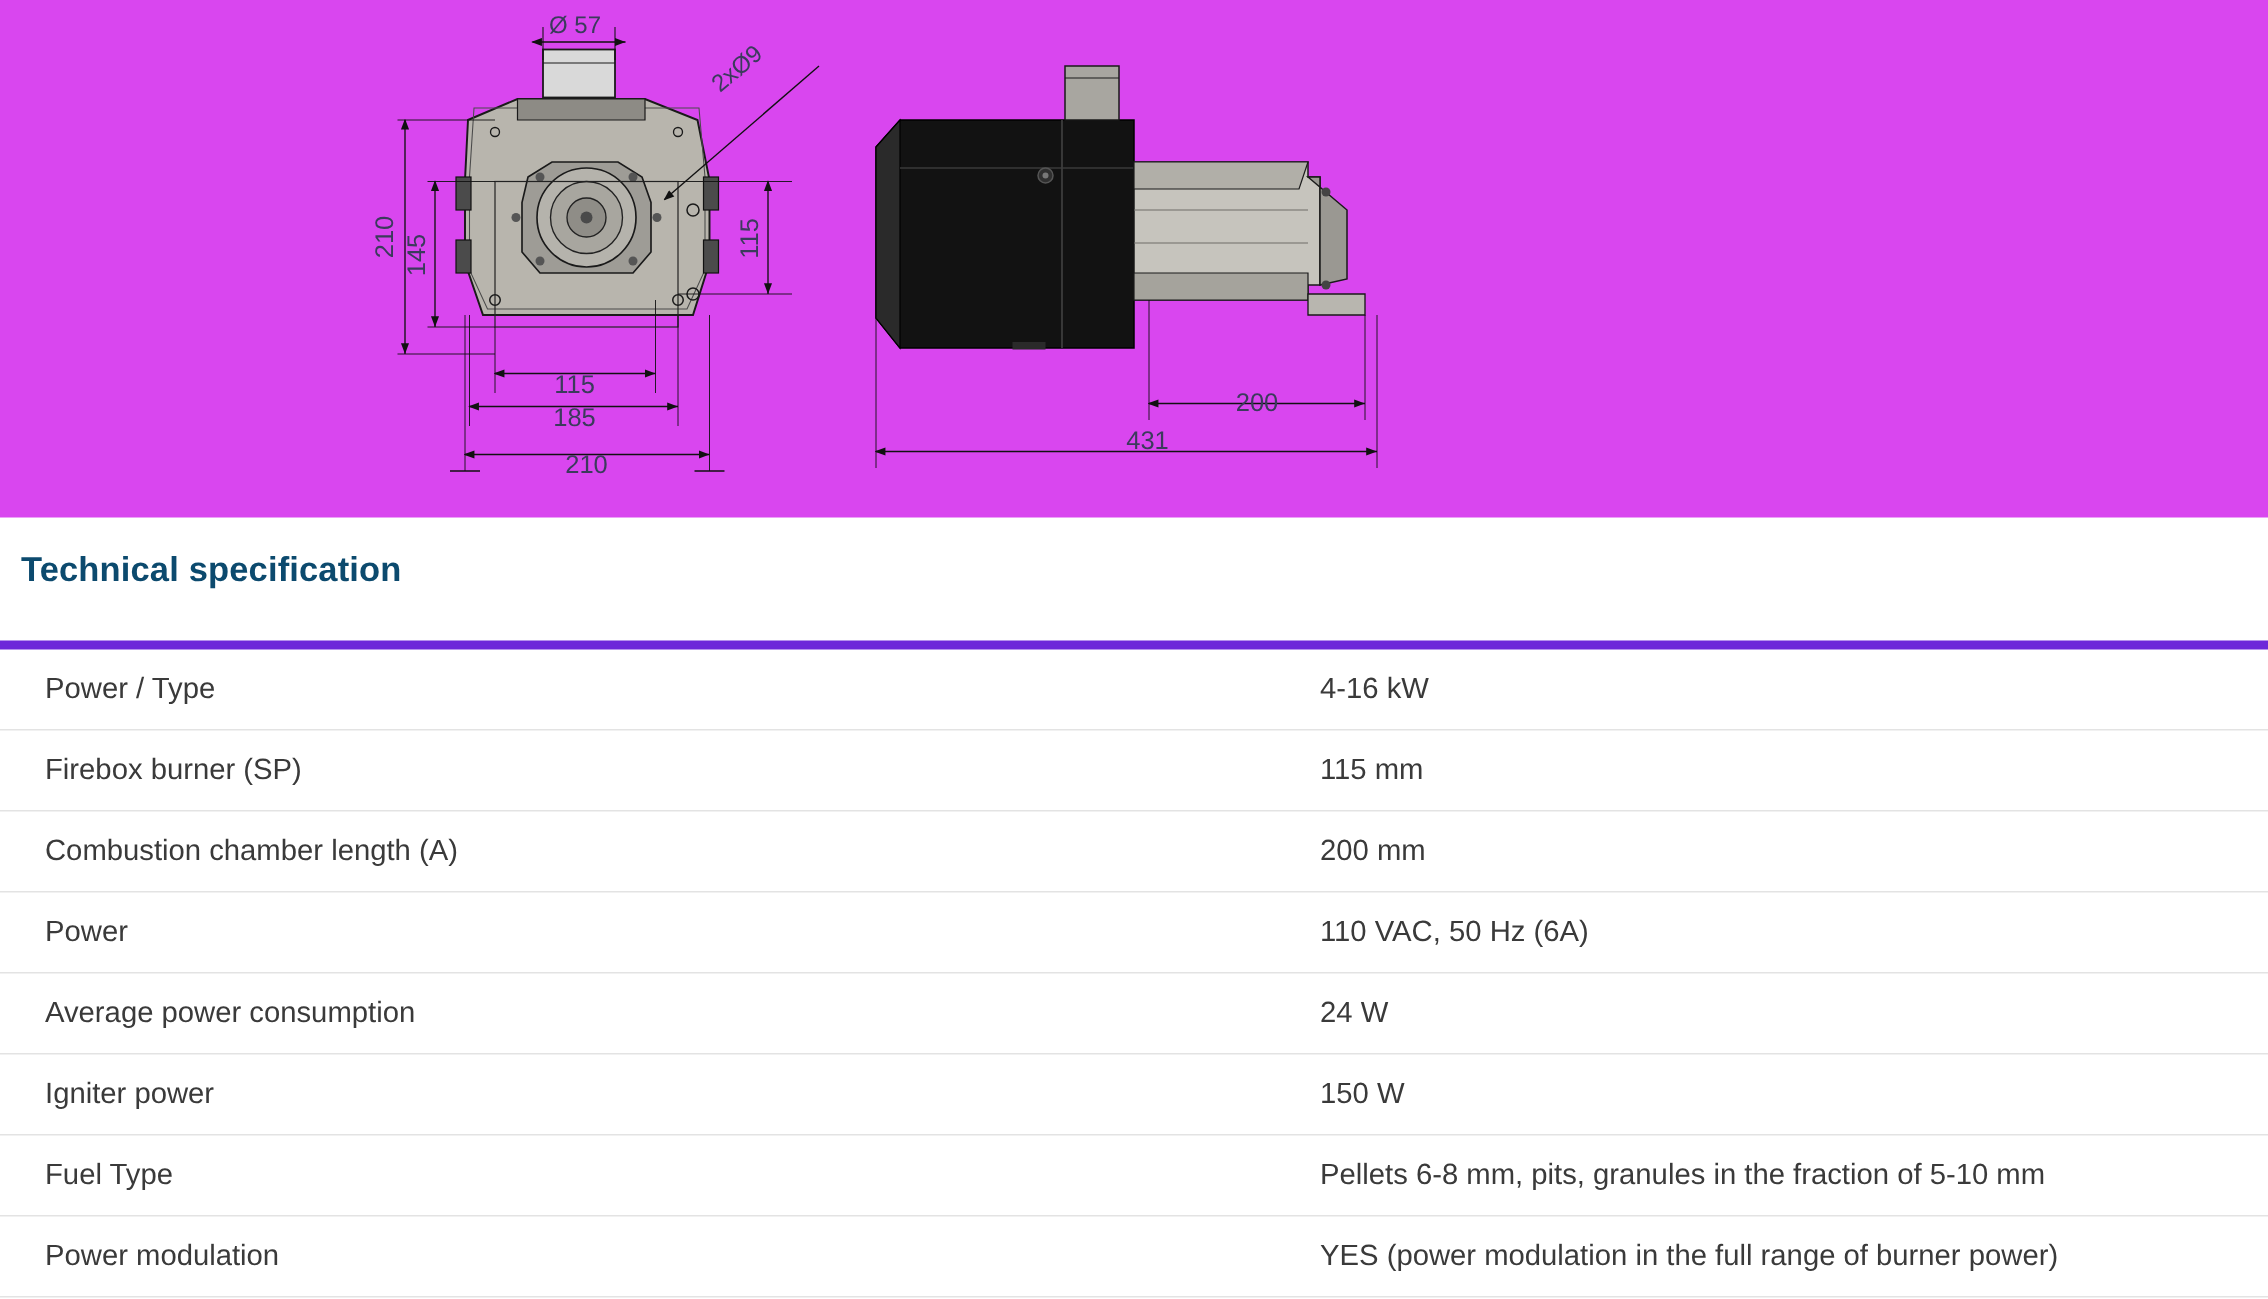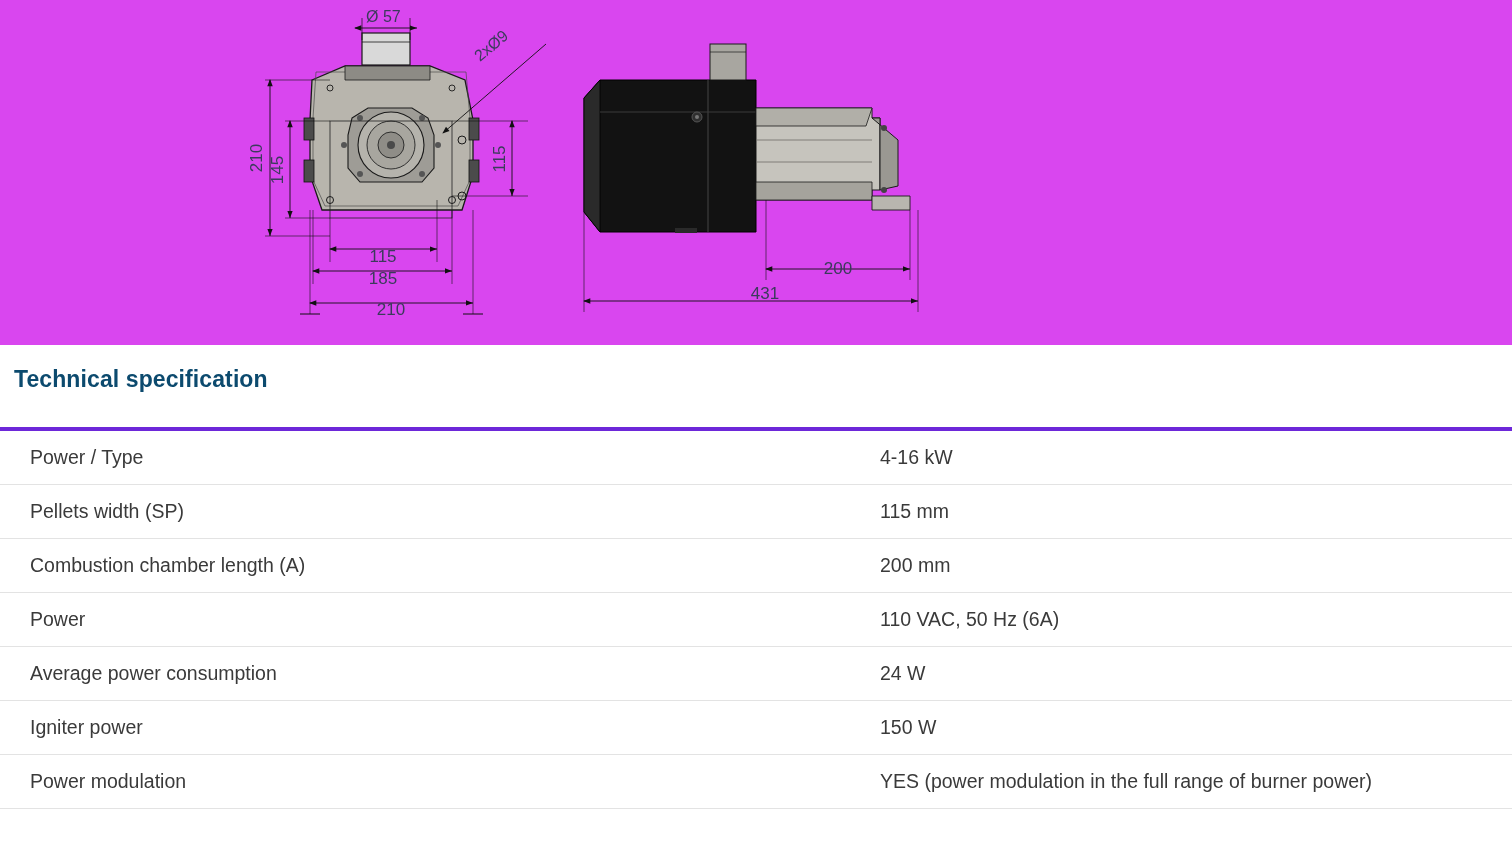--- a/index.html
+++ b/index.html
@@ -47,21 +47,21 @@
     left: 0;
     width: 1512px;
     border-collapse: collapse;
     font-size: 19.5px;
     color: #3a3a3a;
   }
   .spec-table tr {
     border-bottom: 1px solid #e3e3e3;
   }
   .spec-table tr:first-child {
-    border-top: 4px solid #6d28d9;
+    border-top: 6px solid #6d28d9;
   }
   .spec-table td {
     padding: 15px 0 15px 0;
     vertical-align: middle;
     font-weight: 400;
   }
   .spec-table td.label {
     width: 880px;
     padding-left: 30px;
   }
@@ -195,39 +195,43 @@
 
   <div class="section-heading">Technical specification</div>
 
   <table class="spec-table">
     <tbody id="spec-body">
       <tr>
         <td class="label">Power / Type</td>
         <td class="value-cell">4-16 kW</td>
       </tr>
       <tr>
-        <td class="label">Pellets width (SP)</td>
+        <td class="label">Firebox burner (SP)</td>
         <td class="value-cell">115 mm</td>
       </tr>
       <tr>
         <td class="label">Combustion chamber length (A)</td>
         <td class="value-cell">200 mm</td>
       </tr>
       <tr>
         <td class="label">Power</td>
         <td class="value-cell">110 VAC, 50 Hz (6A)</td>
       </tr>
       <tr>
         <td class="label">Average power consumption</td>
         <td class="value-cell">24 W</td>
       </tr>
       <tr>
         <td class="label">Igniter power</td>
         <td class="value-cell">150 W</td>
       </tr>
       <tr>
+        <td class="label">Fuel Type</td>
+        <td class="value-cell">Pellets 6-8 mm, pits, granules in the fraction of 5-10 mm</td>
+      </tr>
+      <tr>
         <td class="label">Power modulation</td>
         <td class="value-cell">YES (power modulation in the full range of burner power)</td>
       </tr>
     </tbody>
   </table>
 
 </div>
 
 </body></html>

